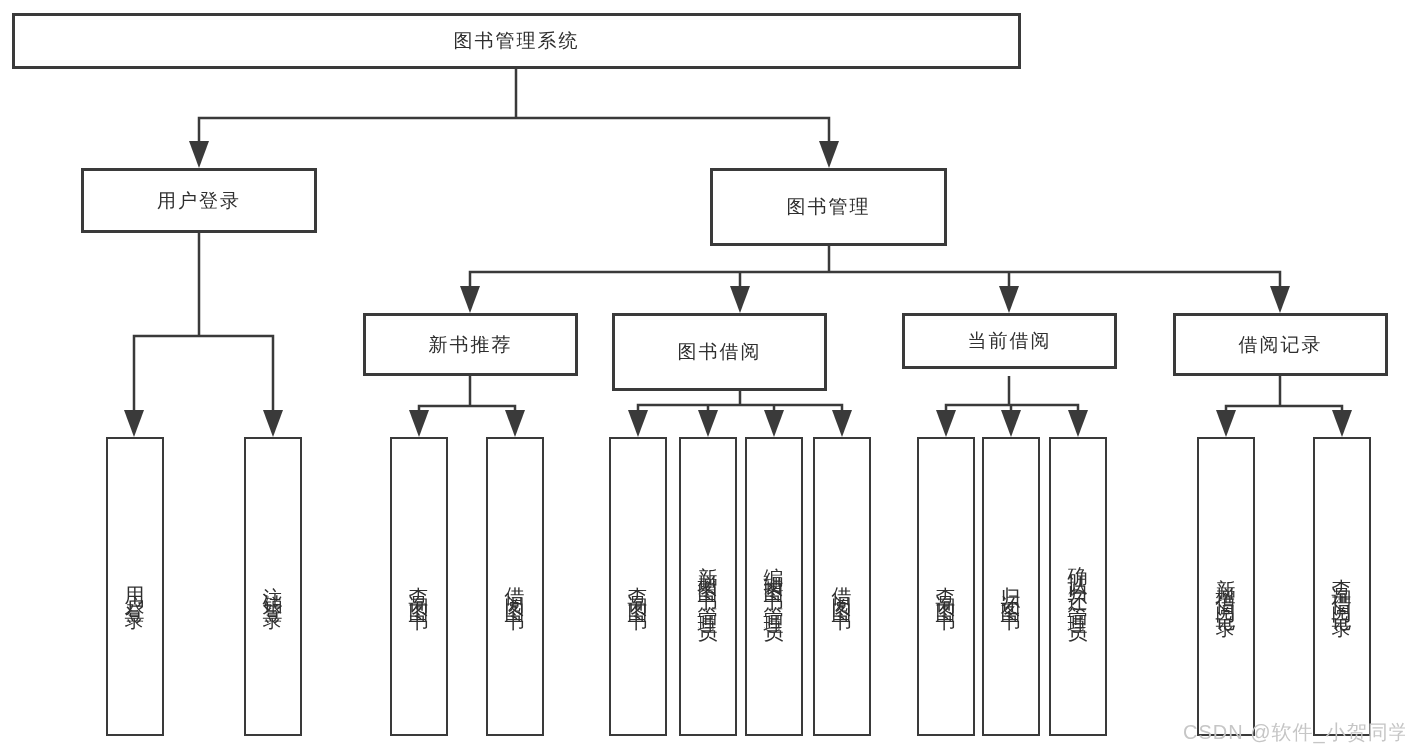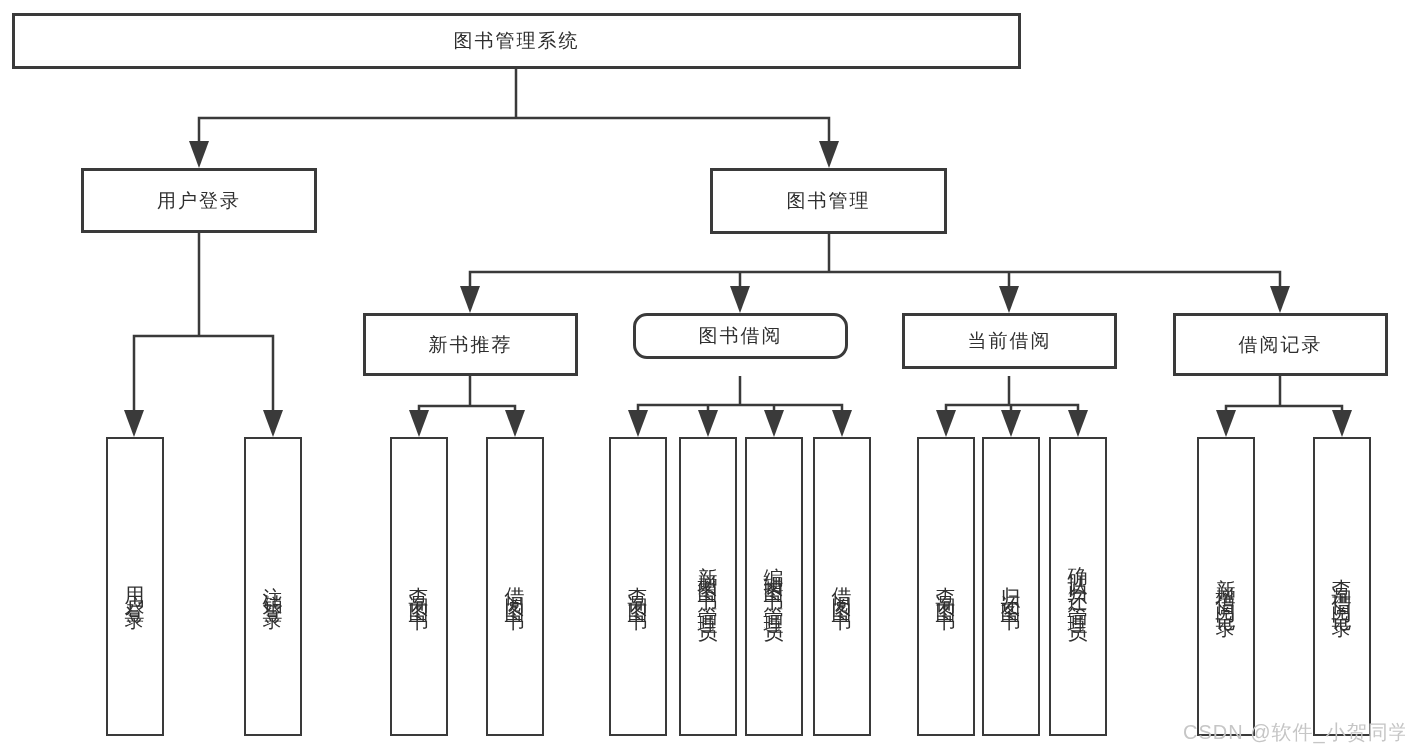--- a/index.html
+++ b/index.html
@@ -36,24 +36,24 @@
     font-size: 20px;
     letter-spacing: 8px;
     line-height: 1;
     color: #2f2f2f;
   }
 
   
   #node-root          { left: 12px;   top: 13px;  width: 1009px; height: 56px; }
   
   #node-user-login    { left: 81px;   top: 168px; width: 236px;  height: 65px; }
-  #node-book-mgmt     { left: 710px;  top: 168px; width: 237px;  height: 66px; }
+  #node-book-mgmt     { left: 710px;  top: 168px; width: 237px;  height: 78px; }
   
   #node-new-book-rec  { left: 363px;  top: 313px; width: 215px;  height: 63px; }
-  #node-book-borrow   { left: 633px;  top: 313px; width: 215px;  height: 46px; border-radius: 14px; }
+  #node-book-borrow   { left: 612px;  top: 313px; width: 215px;  height: 78px; }
   #node-current-borrow{ left: 902px;  top: 313px; width: 215px;  height: 56px; }
   #node-borrow-records{ left: 1173px; top: 313px; width: 215px;  height: 63px; }
   
   .vnode { top: 437px; height: 299px; width: 58px; }
   #node-login          { left: 106px;  }
   #node-logout         { left: 244px;  }
   #node-nbr-query-book { left: 390px;  }
   #node-nbr-borrow-book{ left: 486px;  }
   #node-bb-query-book  { left: 609px;  }
   #node-bb-add-book    { left: 679px;  }

